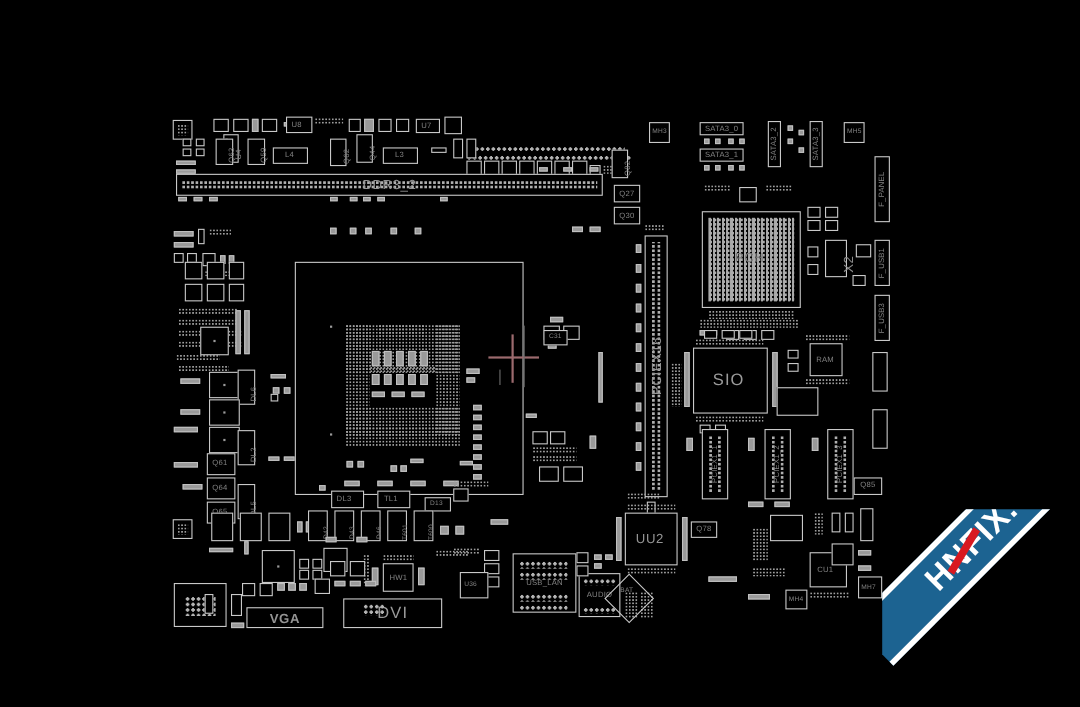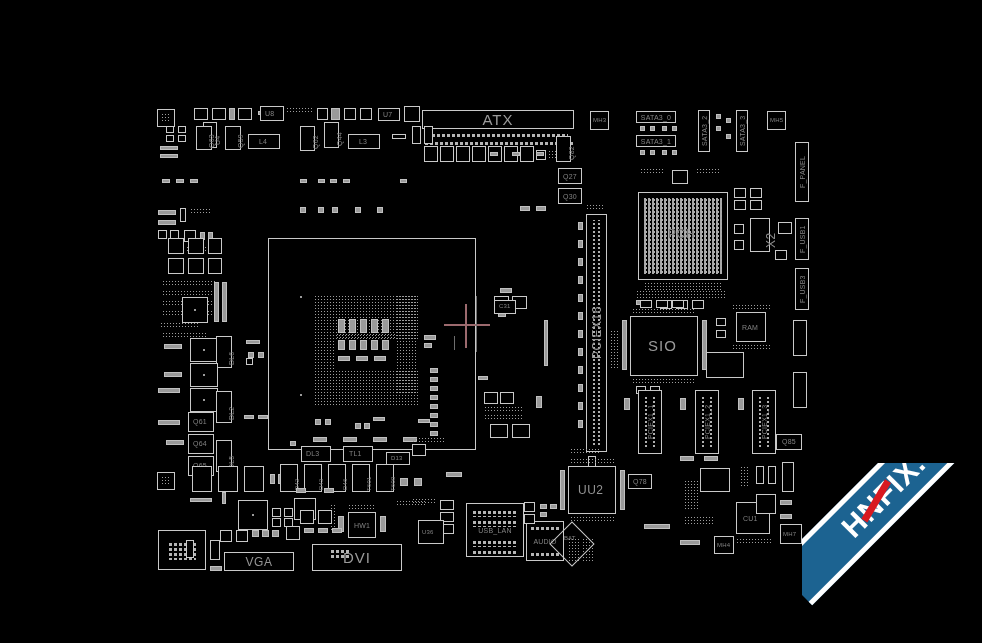--- a/index.html
+++ b/index.html
@@ -97,23 +97,20 @@
   <div class="pt" style="left:317px;top:108px;width:11px;height:12px;"></div>
   <div class="pt fill" style="left:331px;top:108px;width:9px;height:12px;"></div>
   <div class="pt" style="left:344px;top:108px;width:12px;height:12px;"></div>
   <div class="pt" style="left:360px;top:108px;width:12px;height:12px;"></div>
 
   <div class="pt" style="left:378px;top:108px;width:22px;height:13px;">
     <div class="lbl sm" style="left:4px;top:2px;">U7</div>
   </div>
   <div class="pt" style="left:404px;top:106px;width:16px;height:16px;"></div>
 
-  <div class="conn" style="left:422px;top:110px;width:152px;height:19px;">
-    <span class="lbl big" style="position:static;">ATX</span>
-  </div>
   <div class="grid5" style="left:426px;top:133px;width:142px;height:5px;"></div>
 
   <div class="grid5" style="left:424px;top:141px;width:150px;height:5px;"></div>
   <div class="pt" style="left:424px;top:146px;width:14px;height:16px;"></div>
   <div class="pt" style="left:440px;top:146px;width:14px;height:16px;"></div>
   <div class="pt" style="left:456px;top:146px;width:14px;height:16px;"></div>
   <div class="pt" style="left:472px;top:146px;width:14px;height:16px;"></div>
   <div class="pt" style="left:488px;top:146px;width:14px;height:16px;"></div>
   <div class="pt" style="left:504px;top:146px;width:14px;height:16px;"></div>
   <div class="pt" style="left:520px;top:146px;width:14px;height:16px;"></div>
@@ -183,20 +180,25 @@
   <div class="pt" style="left:556px;top:136px;width:15px;height:26px;">
     <div class="lbl sm vert" style="left:11px;top:23px;">Q82</div>
   </div>
   <div class="pt" style="left:558px;top:168px;width:24px;height:16px;">
     <div class="lbl sm" style="left:4px;top:4px;">Q27</div>
   </div>
   <div class="pt" style="left:558px;top:188px;width:24px;height:16px;">
     <div class="lbl sm" style="left:4px;top:4px;">Q30</div>
   </div>
 
+  <div class="dimm conn" style="left:160px;top:158px;width:388px;height:20px;">
+    <div class="pins"></div>
+    <div class="pins b"></div>
+    <span class="lbl mid" style="position:static;z-index:3;">DDR3_2</span>
+  </div>
   <div class="pt fill" style="left:162px;top:179px;width:8px;height:4px;"></div>
   <div class="pt fill" style="left:176px;top:179px;width:8px;height:4px;"></div>
   <div class="pt fill" style="left:190px;top:179px;width:8px;height:4px;"></div>
   <div class="pt fill" style="left:300px;top:179px;width:7px;height:4px;"></div>
   <div class="pt fill" style="left:318px;top:179px;width:7px;height:4px;"></div>
   <div class="pt fill" style="left:330px;top:179px;width:7px;height:4px;"></div>
   <div class="pt fill" style="left:343px;top:179px;width:7px;height:4px;"></div>
   <div class="pt fill" style="left:400px;top:179px;width:7px;height:4px;"></div>
   <div class="pt fill" style="left:490px;top:152px;width:8px;height:4px;"></div>
   <div class="pt fill" style="left:512px;top:152px;width:8px;height:4px;"></div>
@@ -507,21 +509,21 @@
 
   <div class="pt" style="left:348px;top:512px;width:28px;height:26px;">
     <div class="lbl sm" style="left:5px;top:9px;">HW1</div>
   </div>
   <div class="grid3" style="left:348px;top:504px;width:28px;height:6px;"></div>
   <div class="pt fill" style="left:338px;top:516px;width:6px;height:16px;"></div>
   <div class="pt fill" style="left:380px;top:516px;width:6px;height:16px;"></div>
   <div class="grid3" style="left:330px;top:504px;width:6px;height:28px;"></div>
 
   <div class="conn" style="left:224px;top:552px;width:70px;height:19px;">
-    <span class="lbl mid" style="position:static;">VGA</span>
+    <span class="lbl mid" style="position:static;font-weight:bold;">VGA</span>
   </div>
   <div class="conn" style="left:312px;top:544px;width:90px;height:27px;">
     <span class="lbl big" style="position:static;">DVI</span>
   </div>
   <div class="grid5" style="left:330px;top:549px;width:20px;height:11px;"></div>
   <div class="pt" style="left:158px;top:530px;width:48px;height:40px;"></div>
   <div class="grid5" style="left:168px;top:542px;width:28px;height:18px;"></div>
   <div class="pt" style="left:186px;top:540px;width:8px;height:18px;"></div>
   <div class="pt" style="left:210px;top:540px;width:10px;height:20px;"></div>
   <div class="pt fill" style="left:210px;top:566px;width:12px;height:5px;"></div>

